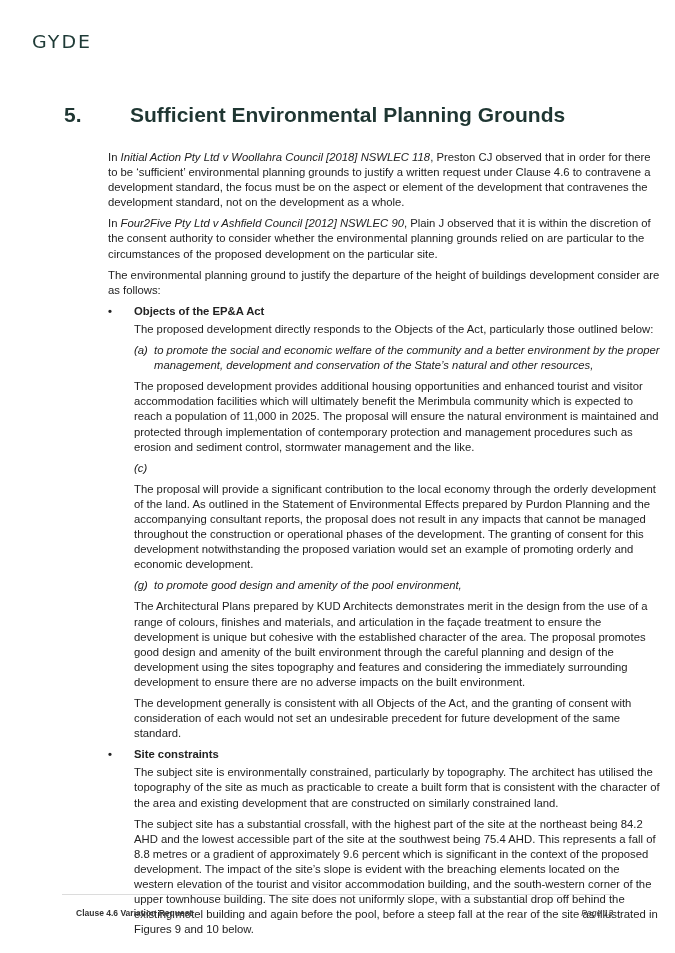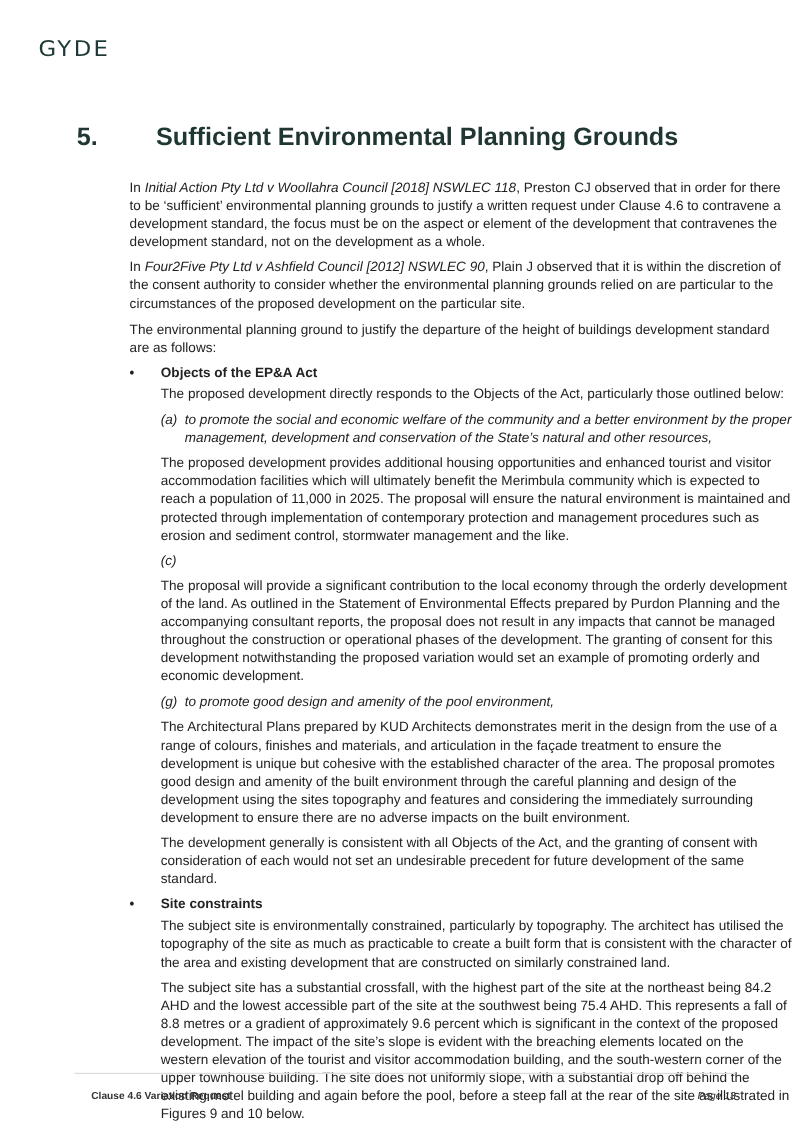--- a/index.html
+++ b/index.html
@@ -28,21 +28,21 @@
 <div class="logo">GYDE</div>
 
 <div class="heading">
   <span class="num">5.</span>
   <span>Sufficient Environmental Planning Grounds</span>
 </div>
 
 <div class="content">
   <p><span>In </span><i>Initial Action Pty Ltd v Woollahra Council [2018] NSWLEC 118</i><span>, Preston CJ observed that in order for there to be ‘sufficient’ environmental planning grounds to justify a written request under Clause 4.6 to contravene a development standard, the focus must be on the aspect or element of the development that contravenes the development standard, not on the development as a whole.</span></p>
   <p><span>In </span><i>Four2Five Pty Ltd v Ashfield Council [2012] NSWLEC 90</i><span>, Plain J observed that it is within the discretion of the consent authority to consider whether the environmental planning grounds relied on are particular to the circumstances of the proposed development on the particular site.</span></p>
-  <p>The environmental planning ground to justify the departure of the height of buildings development standard are as follows:</p>
+  <p>The environmental planning ground to justify the departure of the height of buildings development consider are as follows:</p>
 
   <div class="bullet">
     <span class="dot">•</span>
     <span>Objects of the EP&amp;A Act</span>
   </div>
   <p class="ind">The proposed development directly responds to the Objects of the Act, particularly those outlined below:</p>
 
   <div class="sub">
     <span class="lbl">(a)</span>
     <span>to promote the social and economic welfare of the community and a better environment by the proper management, development and conservation of the State’s natural and other resources,</span>

